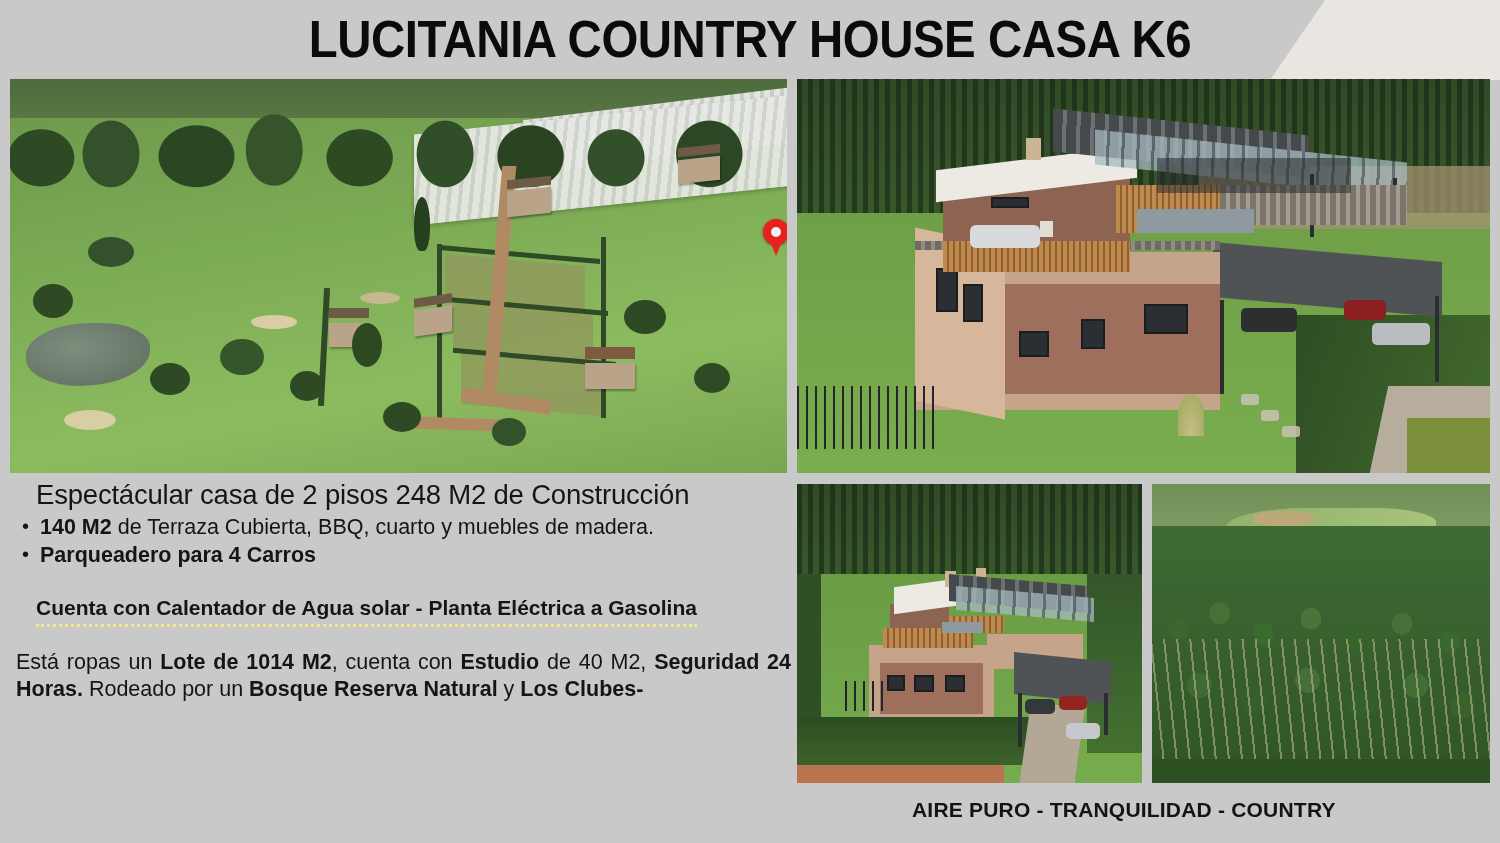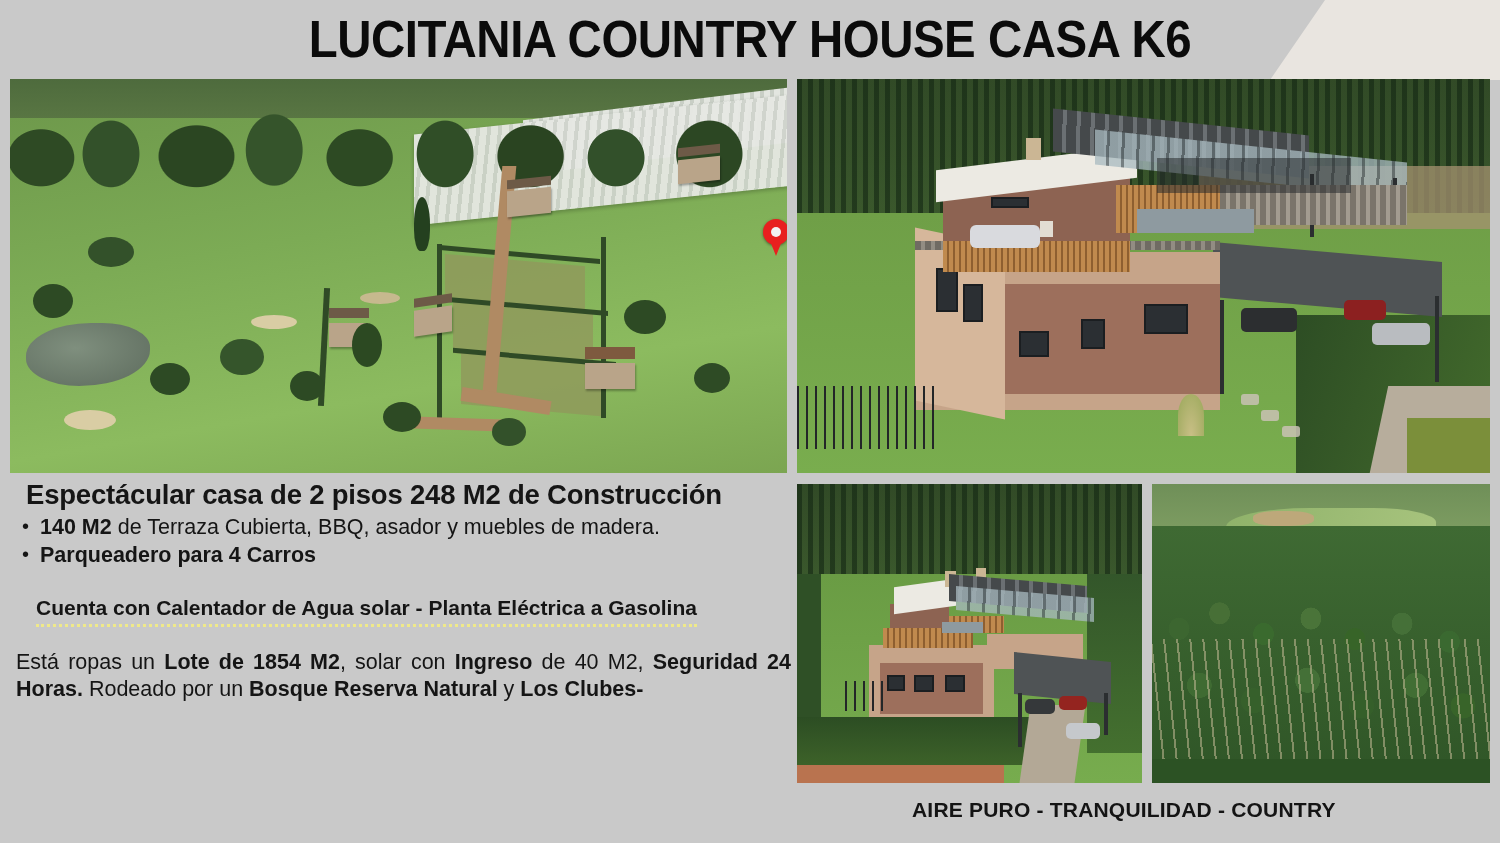--- a/index.html
+++ b/index.html
@@ -139,22 +139,22 @@
       radial-gradient(ellipse 6% 8% at 78% 62%,#416e34 60%,transparent 62%),
       radial-gradient(ellipse 6% 8% at 92% 70%,#386429 60%,transparent 62%),
       linear-gradient(#3f6a33,#2f5527);}
   .f-trunks{left:0;top:52%;width:100%;height:48%;
     background:repeating-linear-gradient(84deg,rgba(196,186,150,.55) 0 2px,transparent 2px 13px);}
   .f-bottom{left:0;bottom:0;width:100%;height:8%;background:#2c5224;}
 
   
   .textcol{position:absolute;left:10px;top:478px;width:780px;color:#151515;}
   .headline{
-    font-size:27.5px;font-weight:bold;line-height:34px;
-    letter-spacing:-.2px;margin:0 0 2px 16px;
+    font-size:27.5px;font-weight:normal;line-height:34px;
+    letter-spacing:-.2px;margin:0 0 2px 26px;
   }
   ul.feats{list-style:none;margin:0;padding:0;}
   ul.feats li{
     position:relative;padding-left:30px;margin-bottom:1px;
     font-size:21.5px;line-height:26.5px;
     text-align:justify;
   }
   ul.feats li::before{
     content:"•";position:absolute;left:12px;top:-1px;font-size:20px;color:#151515;
   }
@@ -344,29 +344,29 @@
     <div class="lay f-canopy"></div>
     <div class="lay f-trunks"></div>
     <div class="lay f-bottom"></div>
   </div>
 
   <div class="textcol">
     <div class="headline">Espectácular casa de 2 pisos 248 M2 de Construcción</div>
 
     <ul class="feats">
       <li class="nojust">
-        <b>140 M2</b><span> de Terraza Cubierta, BBQ, asador y muebles de madera.</span>
+        <b>140 M2</b><span> de Terraza Cubierta, BBQ, cuarto y muebles de madera.</span>
       </li>
       <li class="nojust">
         <b>Parqueadero para 4 Carros</b><span></span>
       </li>
     </ul>
 
     <div class="solar">Cuenta con Calentador de Agua solar - Planta Eléctrica a Gasolina</div>
 
     <div class="closing">
-      <span>Está ropas un </span><b>Lote de 1854 M2</b><span>, solar con </span><b>Ingreso</b><span> de 40 M2, </span><b>Seguridad 24 Horas.</b><span>  Rodeado por un </span><b>Bosque Reserva Natural</b><span> y </span><b>Los Clubes-</b>
+      <span>Está ropas un </span><b>Lote de 1014 M2</b><span>, cuenta con </span><b>Estudio</b><span> de 40 M2, </span><b>Seguridad 24 Horas.</b><span>  Rodeado por un </span><b>Bosque Reserva Natural</b><span> y </span><b>Los Clubes-</b>
     </div>
   </div>
 
   <div class="caption">AIRE PURO - TRANQUILIDAD - COUNTRY</div>
 
 </div>
 
 </body></html>

